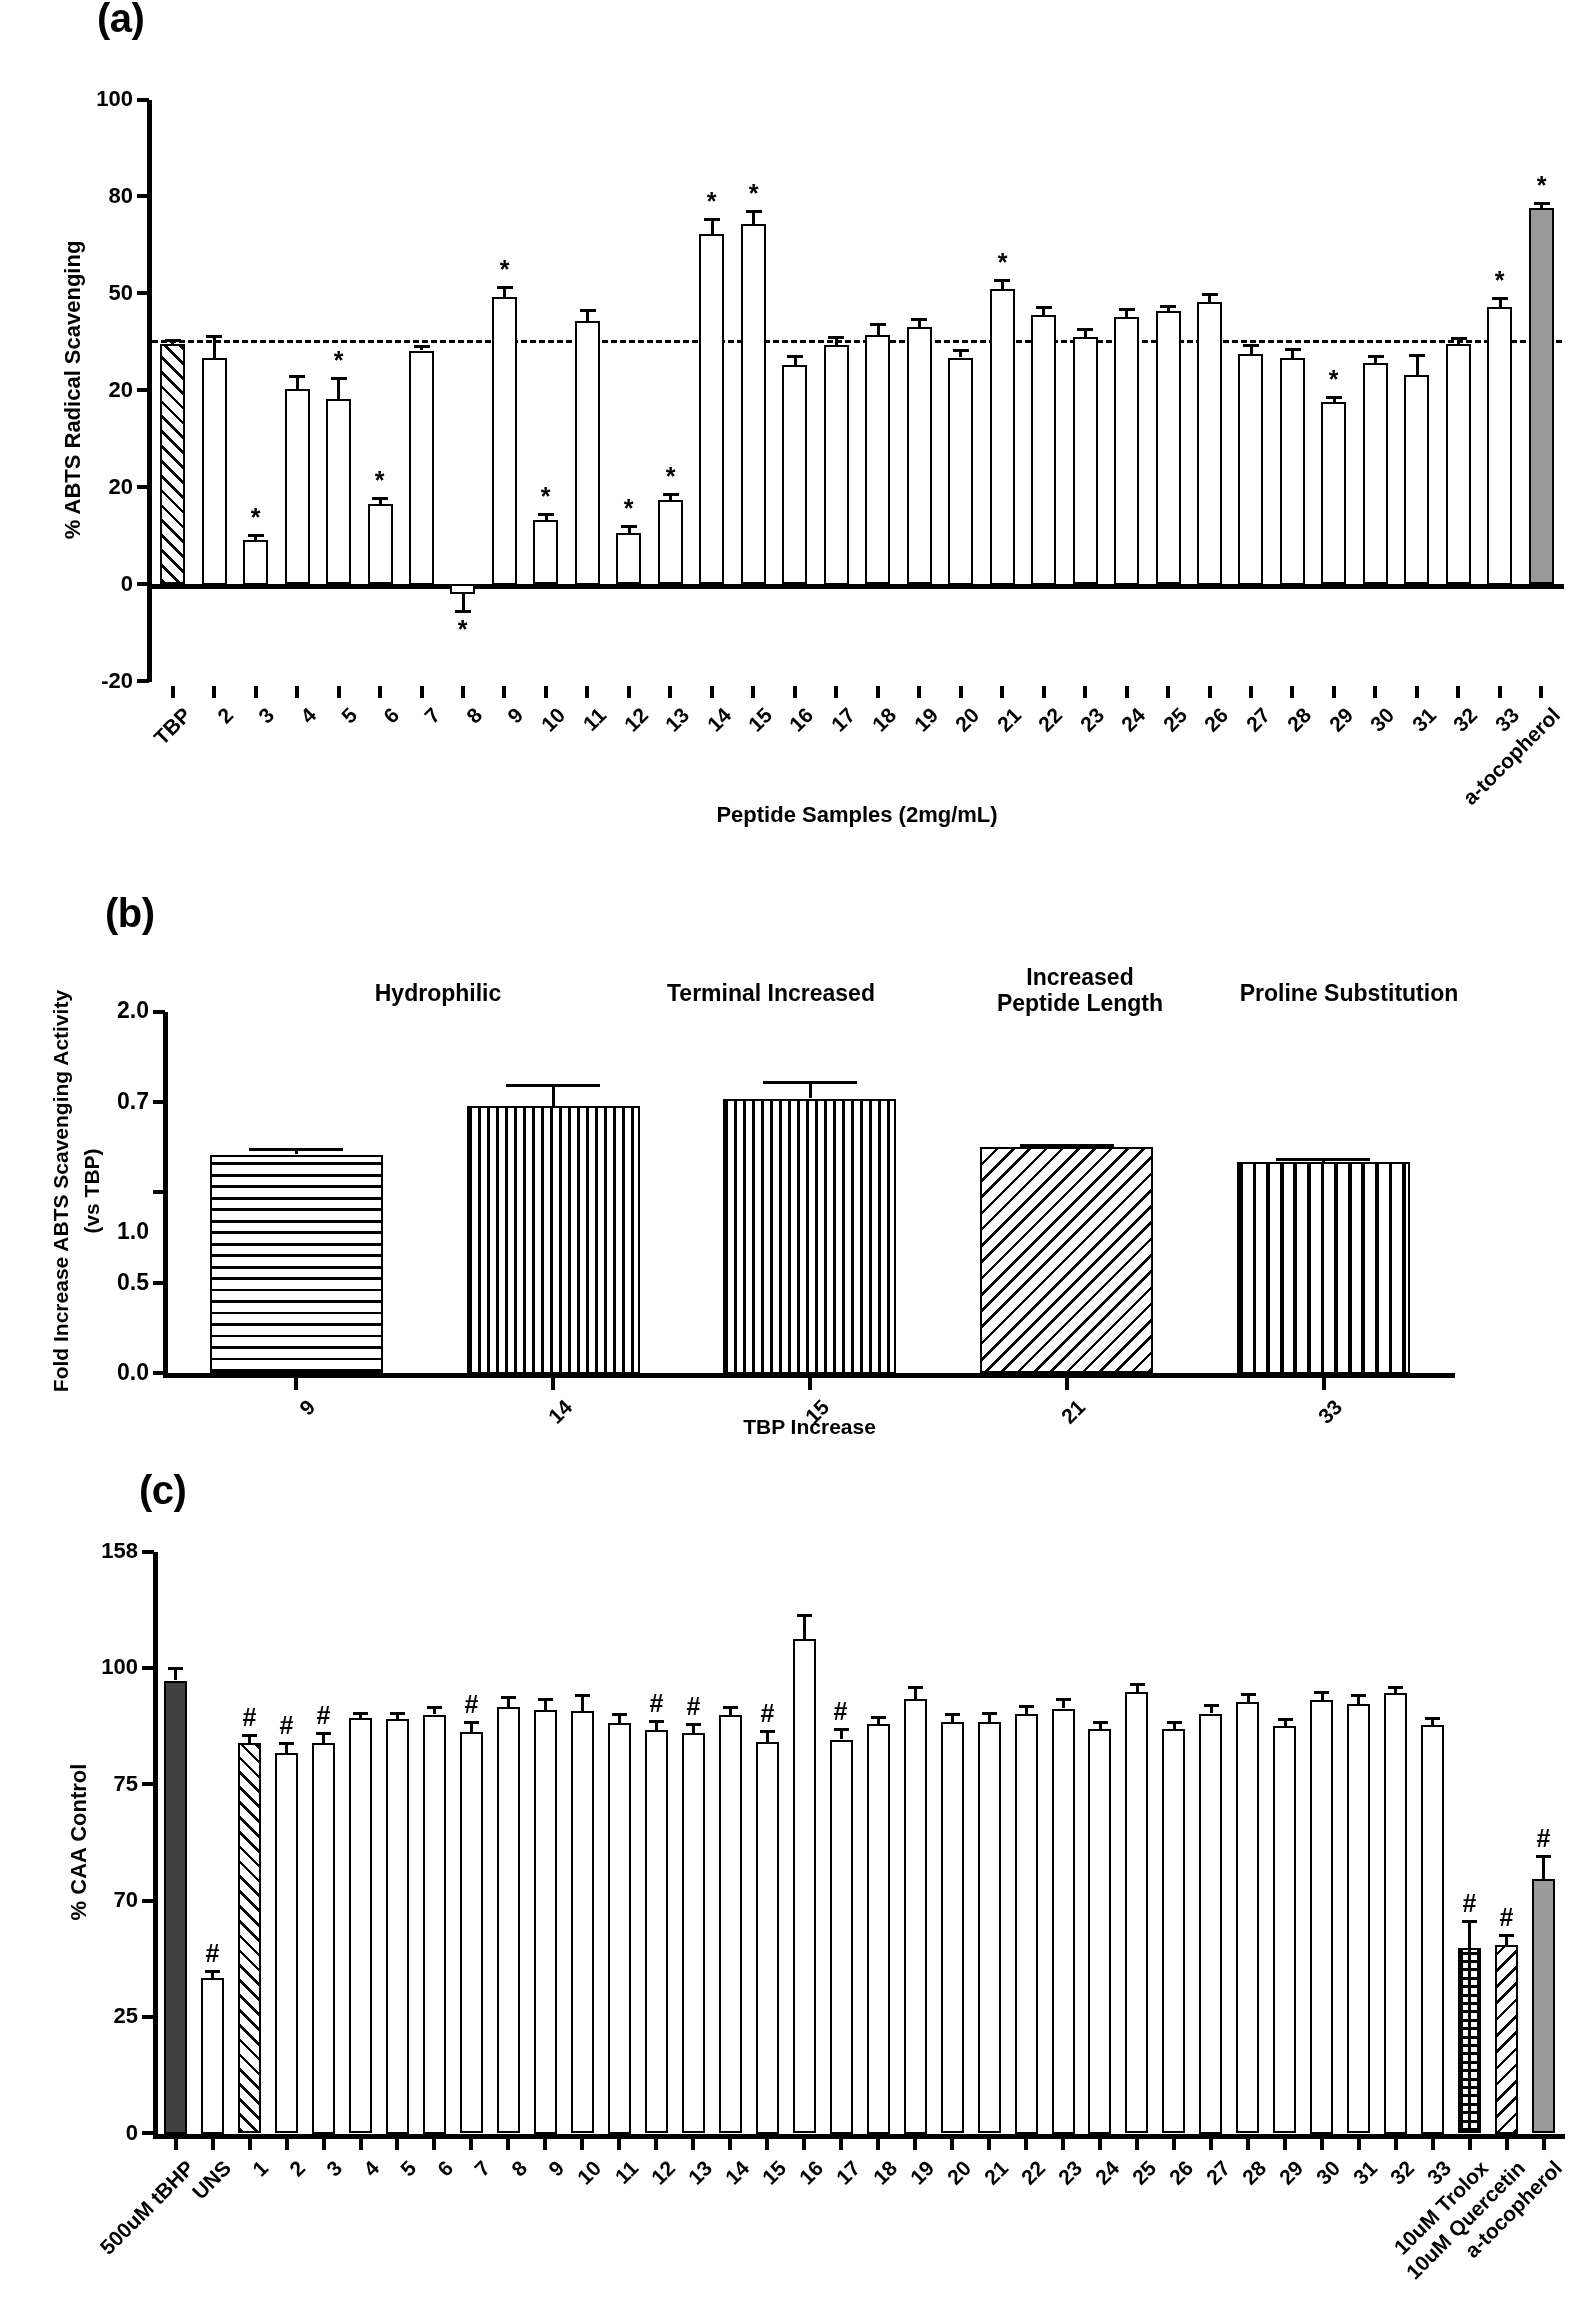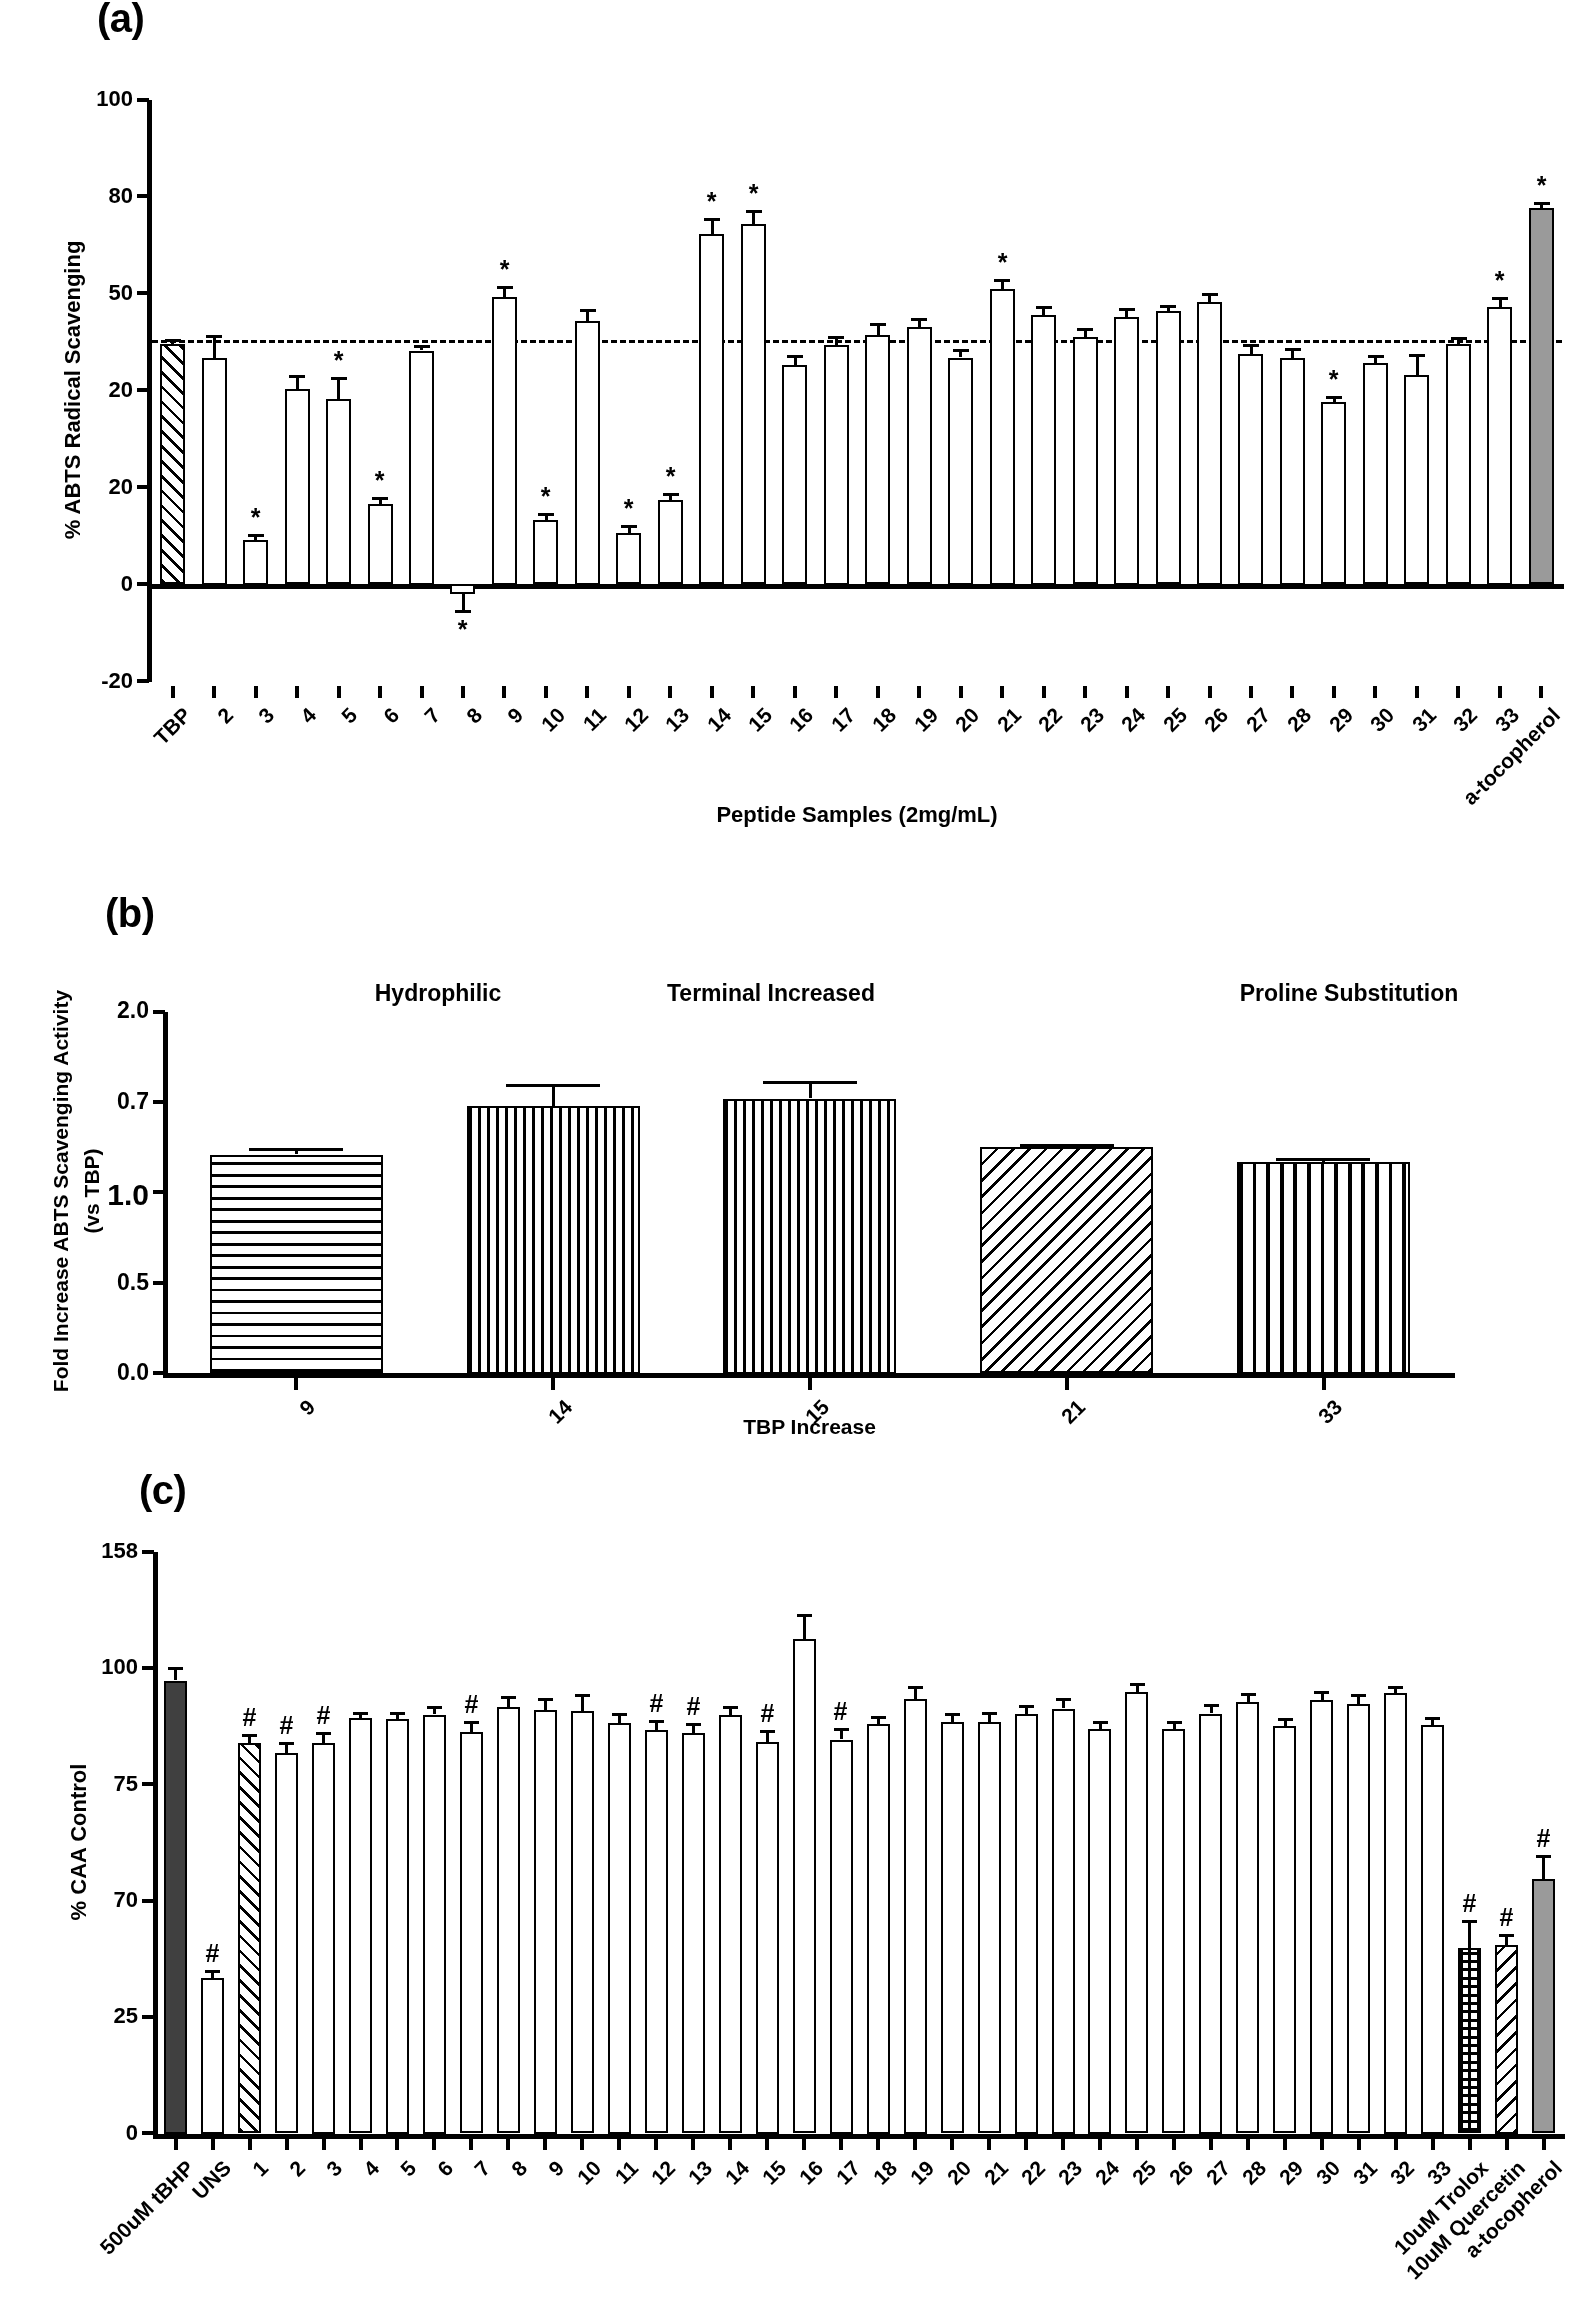--- a/index.html
+++ b/index.html
@@ -292,21 +292,21 @@
 <div class="xlabel-title" id="a-xlabel" style="font-size: 22px; width: 734px; left: 490px; top: 802px;">Peptide Samples (2mg/mL)</div>
 
 <div class="panel" id="panel-b" style="left: 0px; top: 0px; width: 1594px; height: 472px;">
     <div class="axis-v" style="left:163px;top:1012px;width:4.7px;height:362px;"></div>
     <div class="axis-h" style="left:163px;top:1373px;width:1292px;height:4.7px;"></div>
     <div class="ytick" style="left:153px;top:1371px;width:11.5px;"></div>
     <div class="yticklabel" style="right:1445px;top:1359px;font-size:23px;">0.0</div>
     <div class="ytick" style="left:153px;top:1281px;width:11.5px;"></div>
     <div class="yticklabel" style="right:1445px;top:1269px;font-size:23px;">0.5</div>
     <div class="ytick" style="left:153px;top:1190px;width:11.5px;"></div>
-    <div class="yticklabel" style="right:1445px;top:1178px;font-size:30px;">1.0</div>
+    <div class="yticklabel" style="right:1445px;top:1218px;font-size:23px;">1.0</div>
     <div class="ytick" style="left:153px;top:1100px;width:11.5px;"></div>
     <div class="yticklabel" style="right:1445px;top:1088px;font-size:23px;">0.7</div>
     <div class="ytick" style="left:153px;top:1010px;width:11.5px;"></div>
     <div class="yticklabel" style="right:1445px;top:997px;font-size:23px;">2.0</div>
     <div class="bar hatch-h" style="left:210px;top:1155px;width:173px;height:219px;"></div>
     <div class="err-v" style="left:295px;top:1149px;height:5.4px;"></div>
     <div class="err-cap" style="left:249px;top:1148px;width:94px;"></div>
     <div class="xtick" style="left:294px;top:1378px;height:11.5px;"></div>
     <div class="xticklabel" style="left:93px;top:1395px;width:210px;font-size:21px;">9</div>
     <div class="bar hatch-v" style="left:467px;top:1106px;width:173px;height:268px;"></div>
@@ -324,20 +324,22 @@
     <div class="err-cap" style="left:1020px;top:1144px;width:94px;"></div>
     <div class="xtick" style="left:1065px;top:1378px;height:11.5px;"></div>
     <div class="xticklabel" style="left:863px;top:1395px;width:210px;font-size:21px;">21</div>
     <div class="bar hatch-vb" style="left:1237px;top:1162px;width:173px;height:212px;"></div>
     <div class="err-v" style="left:1322px;top:1160px;height:1.8px;"></div>
     <div class="err-cap" style="left:1276px;top:1158px;width:94px;"></div>
     <div class="xtick" style="left:1322px;top:1378px;height:11.5px;"></div>
     <div class="xticklabel" style="left:1120px;top:1395px;width:210px;font-size:21px;">33</div>
     <div class="grouplabel" style="left: 202px; top: 981px; width: 472px; font-size: 23px;">Hydrophilic</div>
     <div class="grouplabel" style="left: 535px; top: 981px; width: 472px; font-size: 23px;">Terminal Increased</div>
+    <div class="grouplabel" style="left: 844px; top: 965px; width: 472px; font-size: 23px;">Increased
+Peptide Length</div>
     <div class="grouplabel" style="left: 1113px; top: 981px; width: 472px; font-size: 23px;">Proline Substitution</div>
   </div>
 <div class="panel-letter" id="b-letter" style="left:105px; top:891px;">(b)</div>
 <div class="ylabel" id="b-ylabel1" style="font-size: 21px; width: 577px; left: -228px; top: 1179px;">Fold Increase ABTS Scavenging Activity</div>
 <div class="ylabel" id="b-ylabel2" style="font-size: 21px; width: 577px; left: -197px; top: 1179px;">(vs TBP)</div>
 <div class="xlabel-title" id="b-xlabel" style="font-size: 21px; width: 629px; left: 495px; top: 1415px;">TBP Increase</div>
 
 <div class="panel" id="panel-c" style="left: 0px; top: 0px; width: 1594px; height: 786px;">
     <div class="axis-v" style="left:153px;top:1552px;width:4.7px;height:582px;"></div>
     <div class="axis-h" style="left:153px;top:2134px;width:1412px;height:4.7px;"></div>

